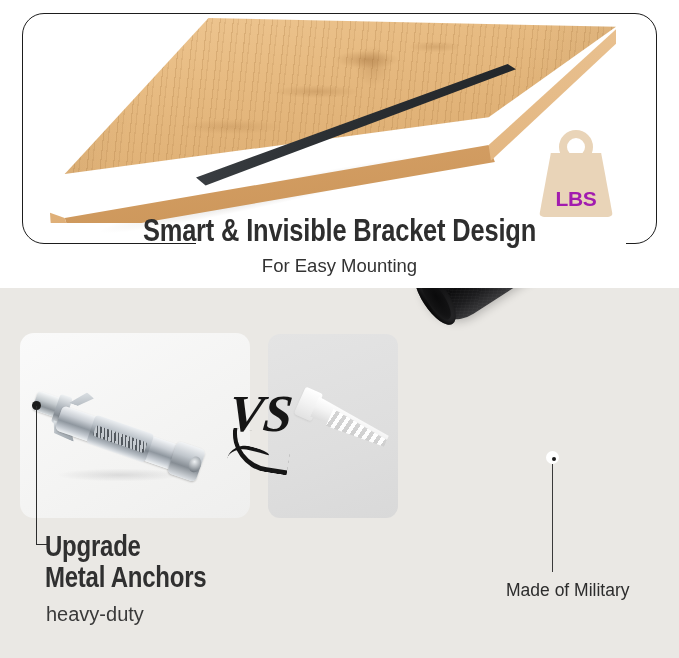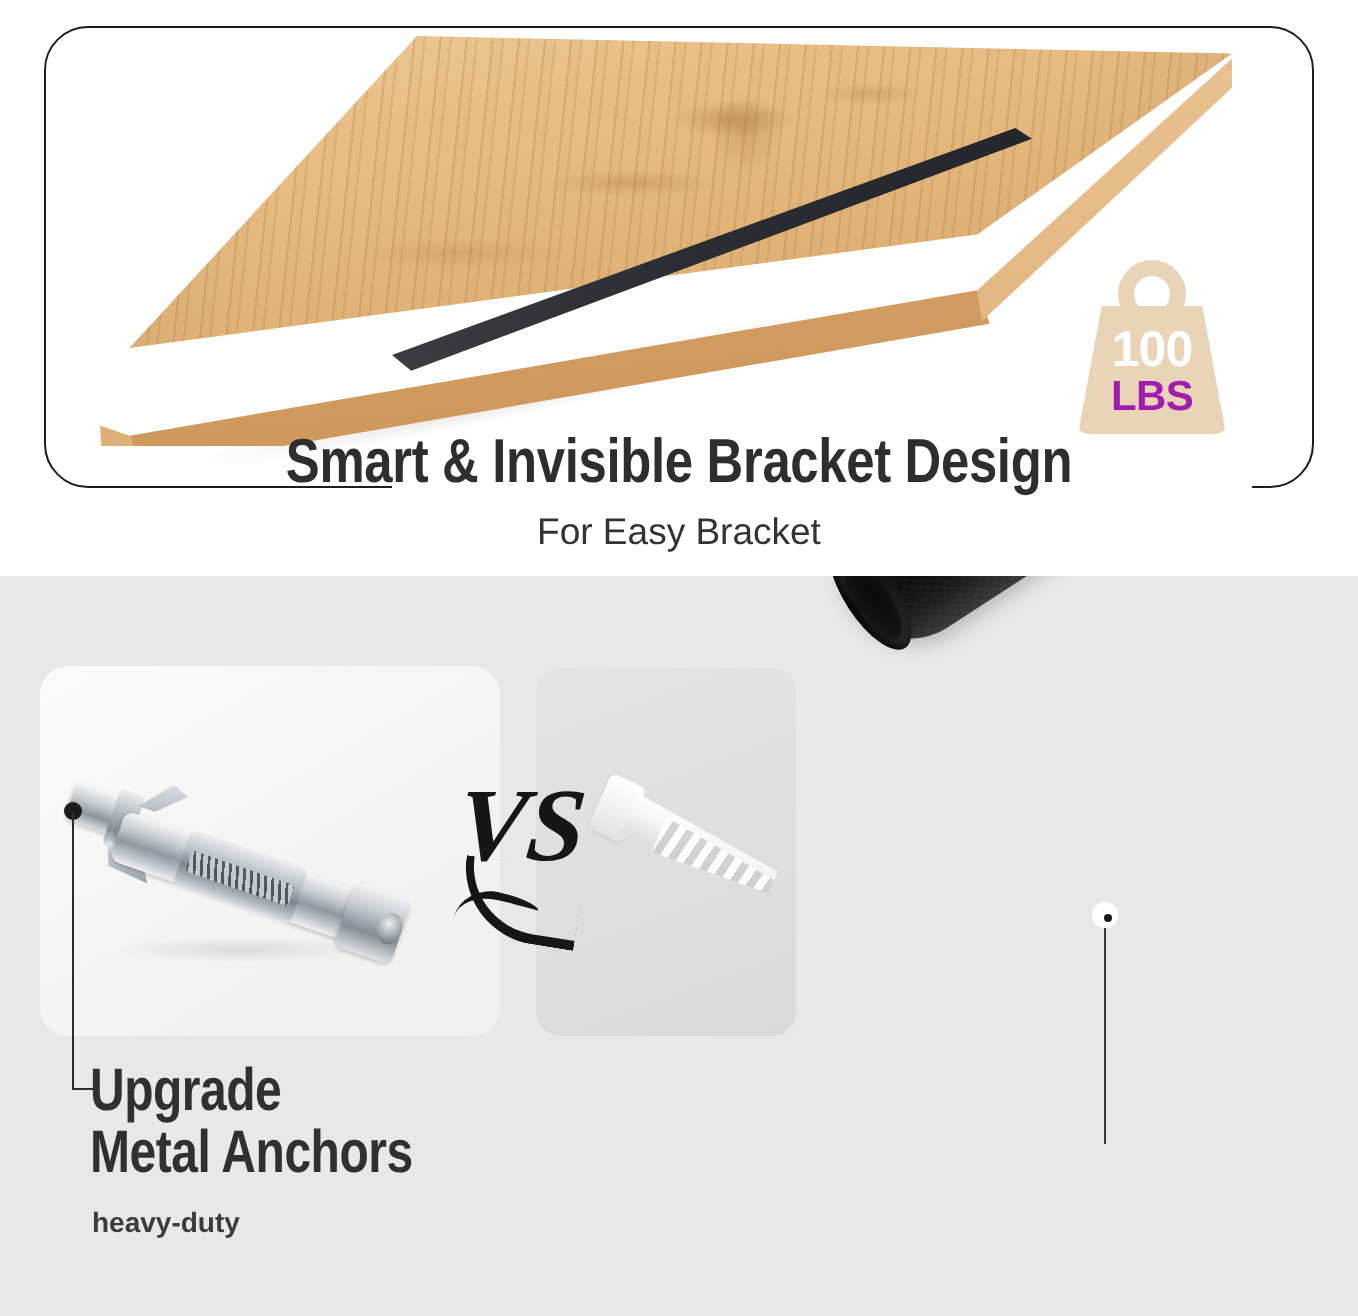--- a/index.html
+++ b/index.html
@@ -263,21 +263,21 @@
   .label-upgrade{
     position:absolute;left:45px;top:531px;
     font-family:"Liberation Sans Narrow","Liberation Sans", sans-serif;
     font-weight:700;font-size:30px;color:#303030;line-height:1.02;
     letter-spacing:-.3px;transform:scaleX(.80);transform-origin:left top;
     white-space:nowrap;
   }
   .label-upgrade .l2{display:block;}
   .label-heavy{
     position:absolute;left:46px;top:604px;
-    font-size:14px;color:#3a3a3a;font-weight:700;line-height:1;
+    font-size:20px;color:#3a3a3a;font-weight:400;line-height:1;
   }
   .label-iron{
     position:absolute;left:506px;top:578px;
     font-size:17.5px;color:#2c2c2c;font-weight:400;line-height:1.48;
     white-space:nowrap;
   }
   .label-iron span{display:block;}
 </style>
 </head>
 <body>
@@ -305,28 +305,27 @@
         <div class="rail-slot" style="left:107px;top:61px;transform:rotate(-17deg);"></div>
         <div class="rail-slot" style="left:74px;top:72px;transform:rotate(-17deg);"></div>
         <div class="rail-slot" style="left:41px;top:83px;transform:rotate(-17deg);"></div>
         <div class="rail-slot" style="left:10px;top:94px;transform:rotate(-17deg);"></div>
       </div>
     </div>
 
     <div id="weight-badge">
       <div class="badge-handle"></div>
       <div class="badge-body"></div>
-      <div class="badge-num">100</div>
       <div class="badge-unit">LBS</div>
     </div>
 
     <div class="frame-gap"></div>
 
     <div class="heading-main">Smart &amp; Invisible Bracket Design</div>
-    <div class="heading-sub">For Easy Bracket</div>
+    <div class="heading-sub">For Easy Mounting</div>
   </div>
 
   <div id="bottom-panel">
 
     <div id="pipe-wrap">
       <div class="pipe">
         <div class="pipe-texture"></div>
 
         <div class="pipe-mouth">
           <div class="pipe-bore"></div>
@@ -367,15 +366,16 @@
   <div class="label-upgrade">
     <span>Upgrade</span>
     <span class="l2">Metal Anchors</span>
   </div>
   <div class="label-heavy">heavy-duty</div>
 
   <div class="callout-ring" style="left:546px;top:451px;"></div>
   <div class="callout-line-v" style="left:552px;top:464px;height:108px;background:#3a3a3a;"></div>
 
   <div class="label-iron">
+    <span>Made of Military</span>
   </div>
 
 </div>
 
 </body></html>

